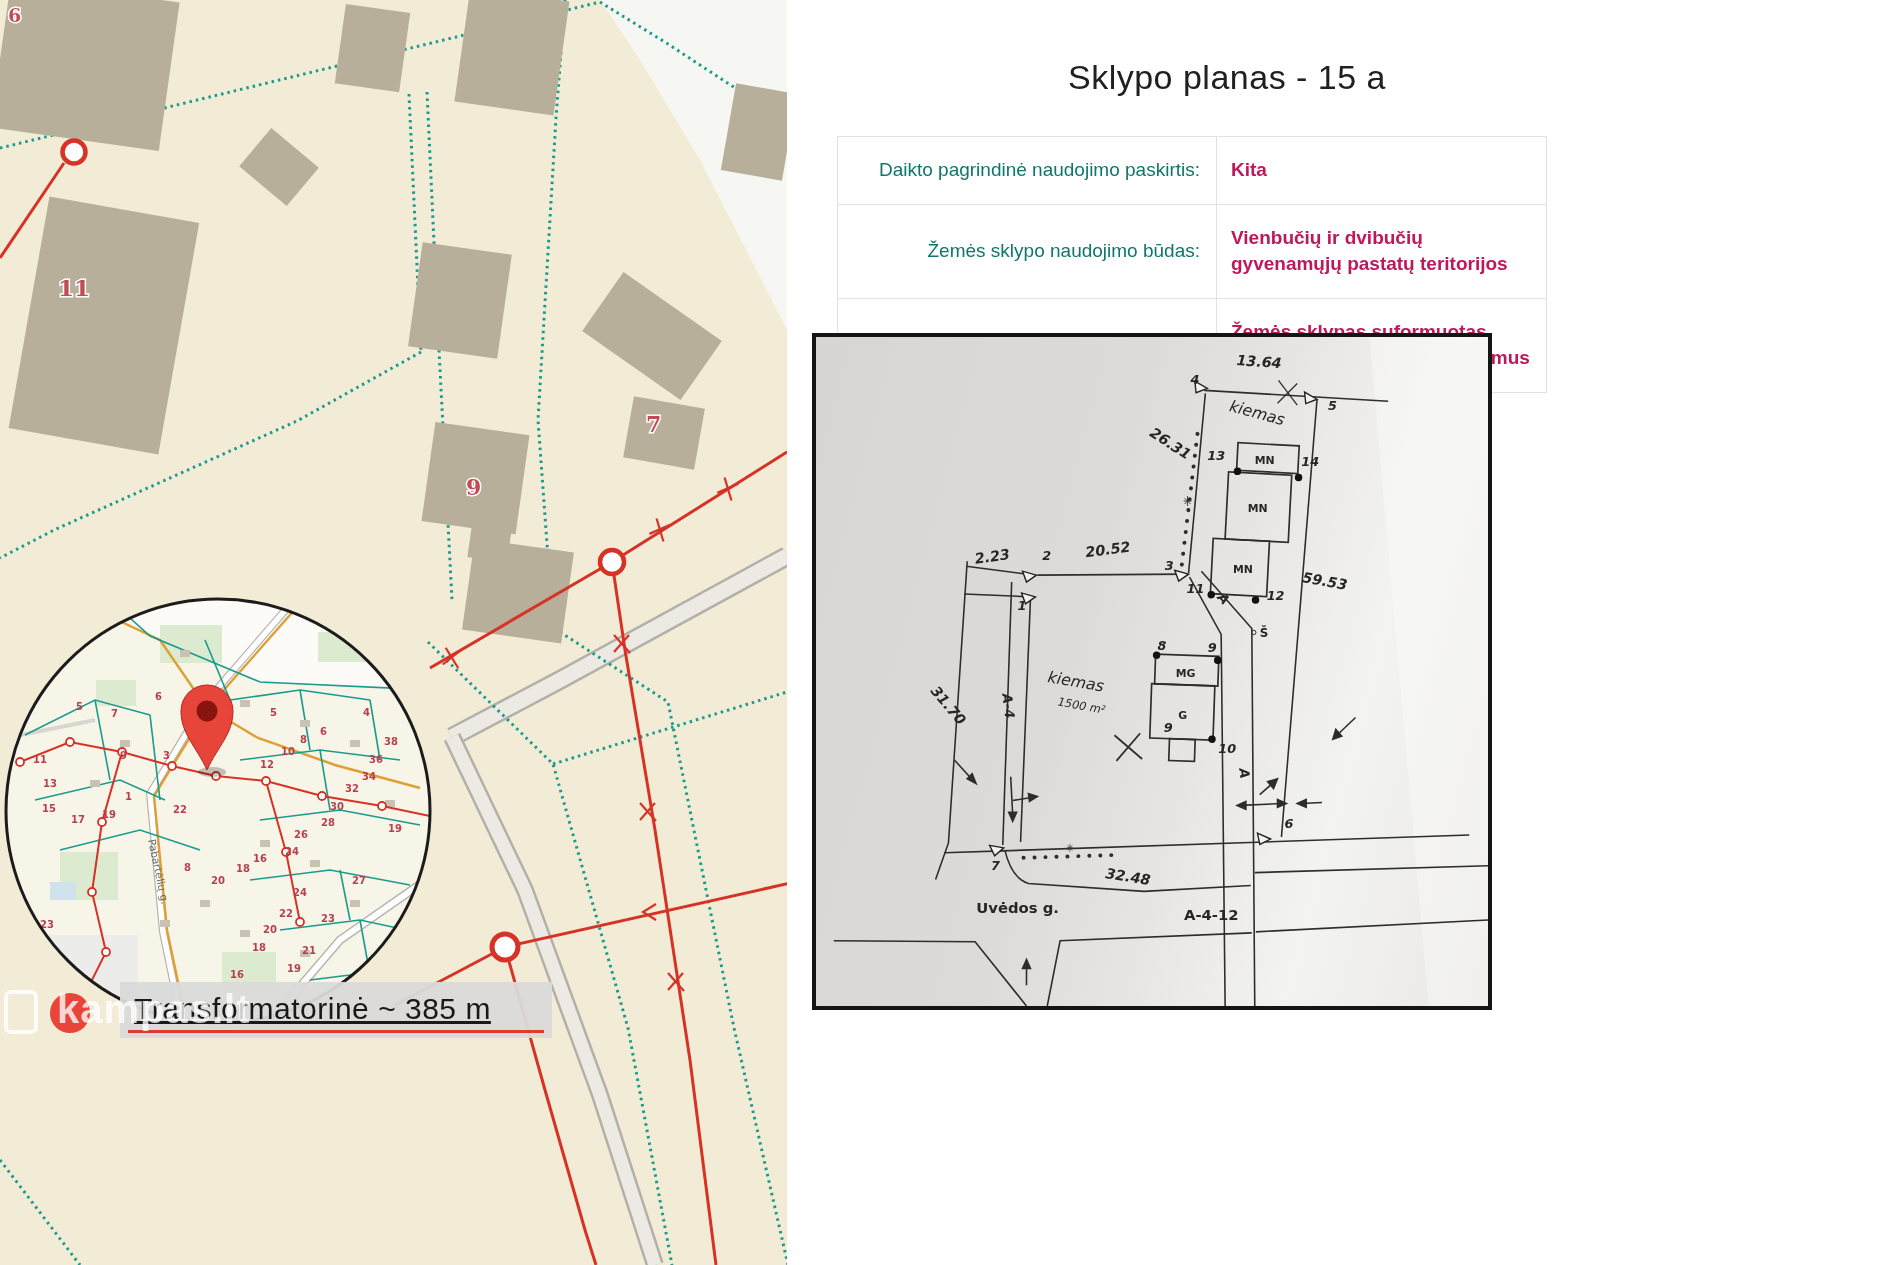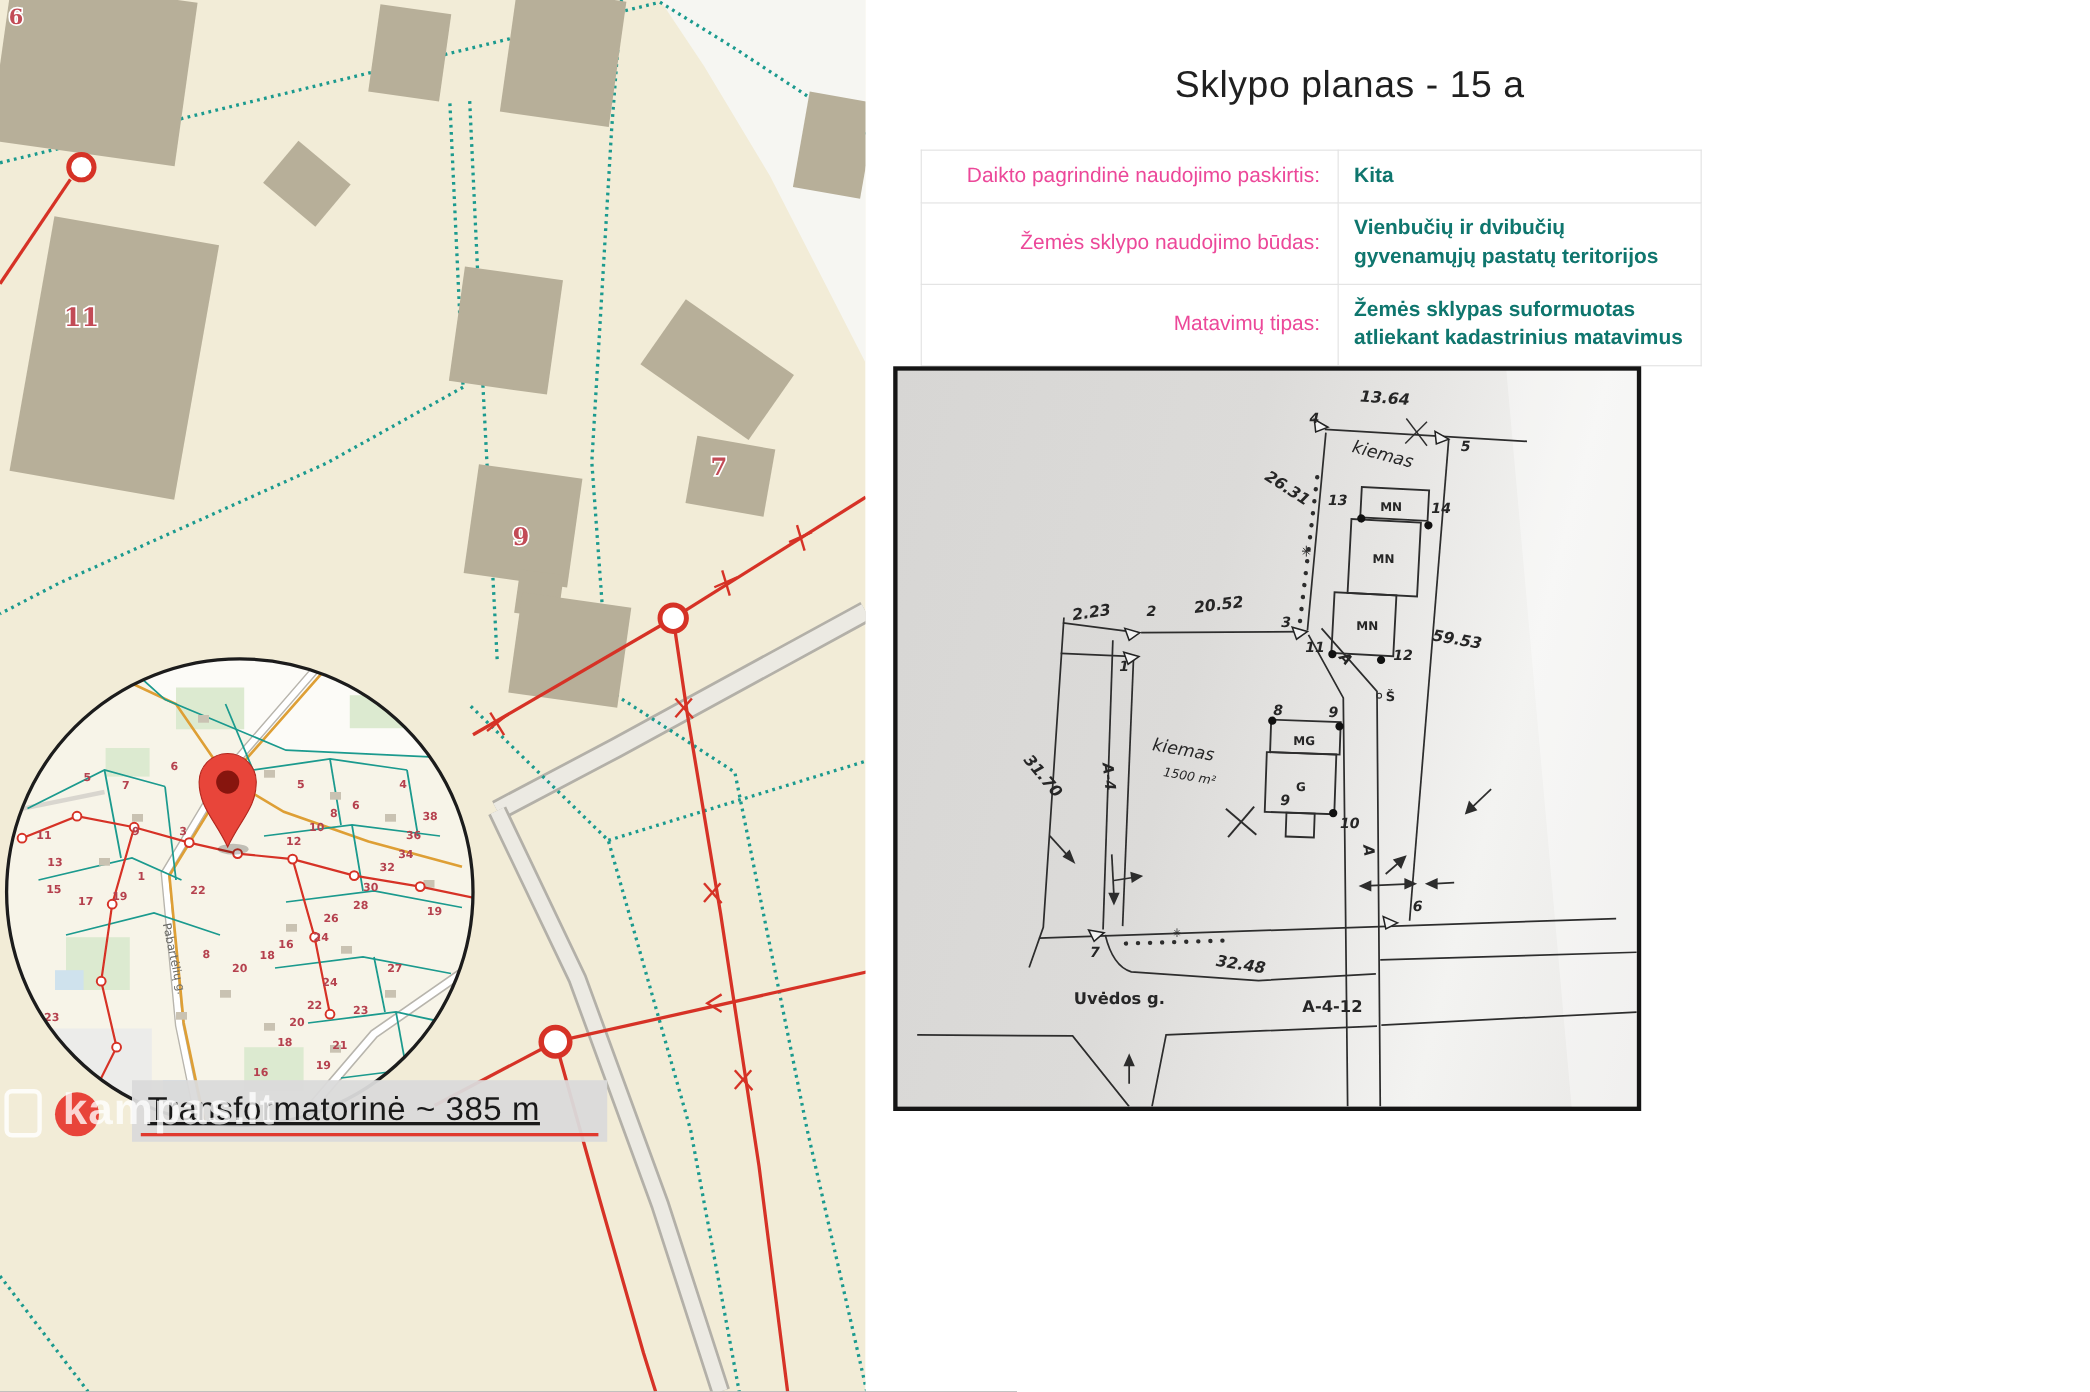--- a/index.html
+++ b/index.html
@@ -5,22 +5,22 @@
   html,body{margin:0;padding:0;background:#888;}
   #stage{position:relative;width:1900px;height:1265px;background:#fff;overflow:hidden;
          font-family:"Liberation Sans",sans-serif;}
   #map-svg{position:absolute;left:0;top:0;z-index:1;}
   
   .right-panel{position:absolute;left:787px;top:0;width:1324px;height:1265px;background:#fff;z-index:2;}
   .page-title{position:absolute;left:60px;top:58px;width:760px;text-align:center;
       font-size:34px;font-weight:400;letter-spacing:.5px;color:#202020;}
   .info-table{position:absolute;left:50px;top:136px;width:710px;border-collapse:collapse;}
   .info-table td{border:1px solid #e2e2e2;font-size:19px;vertical-align:middle;}
-  .info-table td.lbl{width:346px;text-align:right;color:#ec4899;padding:10px 16px;line-height:1.4;}
-  .info-table td.val{font-weight:bold;color:#0f766e;padding:10px 14px;line-height:1.4;}
+  .info-table td.lbl{width:346px;text-align:right;color:#0f766e;padding:10px 16px;line-height:1.4;}
+  .info-table td.val{font-weight:bold;color:#be185d;padding:20px 14px;line-height:1.4;}
   .plan-frame{position:absolute;left:25px;top:333px;width:680px;height:677px;box-sizing:border-box;
       border:4px solid #151515;
       background:linear-gradient(105deg,#d7d6d4 0%,#dcdbd9 40%,#e7e6e4 58%,#f3f3f1 76%,#e9e8e6 100%);}
   .plan-frame svg{display:block;width:100%;height:100%;}
   
   .pl{fill:#262626;font-family:"DejaVu Sans",sans-serif;}
   .dim{font-size:14.5px;font-style:italic;font-weight:600;}
   .pt{font-size:13px;font-style:italic;font-weight:600;}
   .bld{font-size:11px;font-weight:600;}
   .yard{font-size:16px;font-style:italic;}

